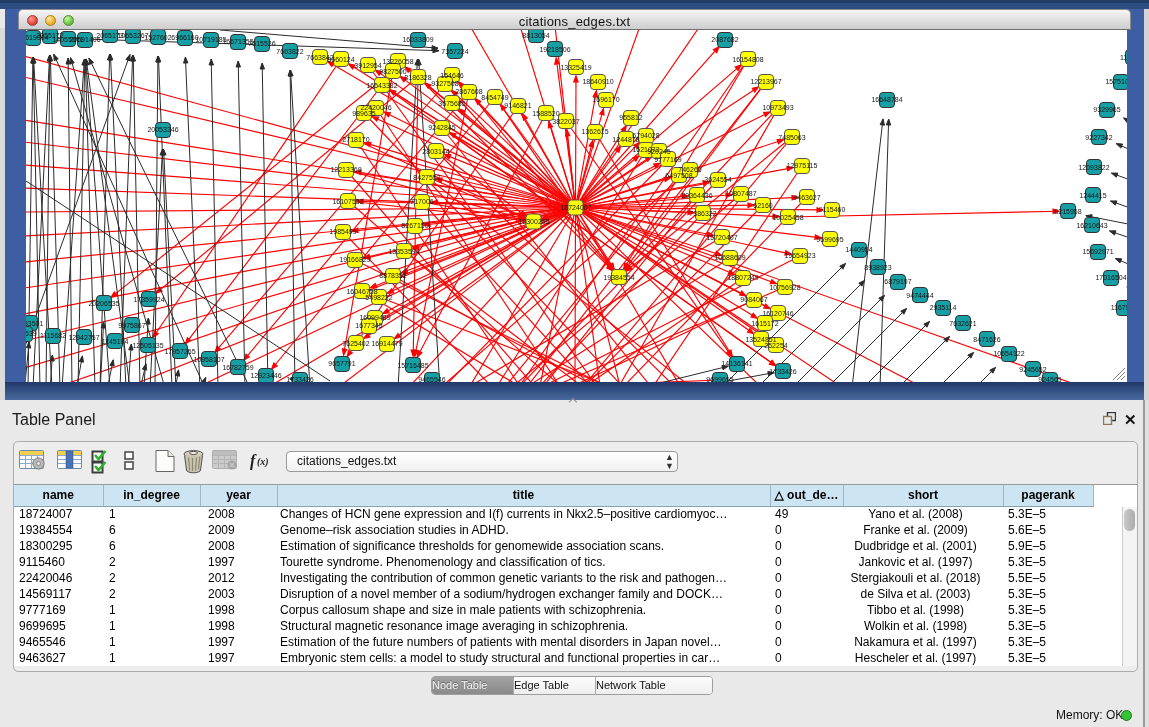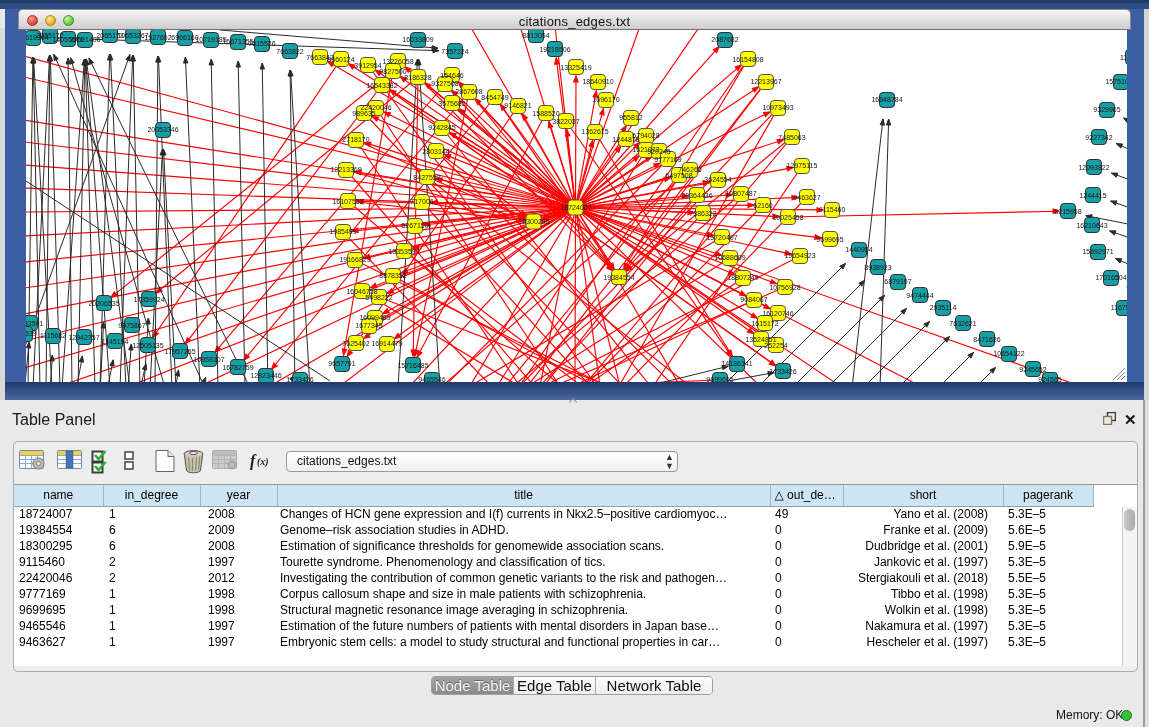--- a/index.html
+++ b/index.html
@@ -22,29 +22,29 @@
 #grip{left:570px;top:399px;width:6px;height:6px;border-top:1.5px solid #909090;border-left:1.5px solid #909090;transform:rotate(45deg)}
 
 #tp-title{left:12px;top:411px;font-size:16px;color:#1a1a1a}
 #tp-float{left:1103px;top:412px;width:13px;height:13px}
 #tp-close{left:1124px;top:411px;font-size:15px;font-weight:700;color:#111}
 #container{left:13px;top:441px;width:1125px;height:231px;background:#ededed;border:1px solid #acacac;border-radius:5px}
 #dropdown{left:286px;top:451px;width:392px;height:21px;background:linear-gradient(#fff,#f1f1f1);border:1px solid #9a9a9a;border-radius:4px;font-size:12px;color:#111;line-height:19px;padding-left:10px}
 #ddarr{left:662px;top:451px;width:15px;height:21px;font-size:9px;color:#333;text-align:center;line-height:9px;padding-top:2px}
 #tbl{left:14px;top:484px;width:1123px;height:182px;background:#fff;border-top:1px solid #999}
 table{border-collapse:collapse;table-layout:fixed;width:1079px;font-size:12px;color:#000}
-th{background:#cde4f2;border-right:1px solid #9fb6c6;border-bottom:1px solid #8ba2b2;font-weight:400;font-size:12px;height:21px;overflow:hidden;white-space:nowrap}
+th{background:#cde4f2;border-right:1px solid #9fb6c6;border-bottom:1px solid #8ba2b2;font-weight:700;font-size:12px;height:21px;overflow:hidden;white-space:nowrap}
 td{height:16px;padding:0;overflow:hidden;white-space:nowrap}
 td.c1{padding-left:5px} td.c2{padding-left:6px} td.c3{padding-left:8px} td.c4{padding-left:3px}
-td.c5{padding-left:5px} td.c6{text-align:right;padding-right:15px} td.c7{padding-left:5px}
+td.c5{padding-left:5px} td.c6{text-align:center;padding-right:15px} td.c7{padding-left:5px}
 #vsb{left:1122px;top:507px;width:15px;height:159px;background:#f4f4f4;border-left:1px solid #ccc}
 #vsbt{left:1124px;top:509px;width:11px;height:22px;background:linear-gradient(90deg,#c9c9c9,#ababab);border-radius:6px}
 
 #tabs{left:431px;top:676px;height:19px;display:flex;border:1px solid #9e9e9e;border-radius:4px;overflow:hidden;background:#fff}
-.tab{font-size:15px;line-height:17px;text-align:center;color:#111;background:linear-gradient(#fdfdfd,#eee);border-right:1px solid #aaa}
+.tab{font-size:11px;line-height:17px;color:#111;background:linear-gradient(#fdfdfd,#eee);border-right:1px solid #aaa}
 .tab.t1{width:82px}.tab.t2{width:82px}.tab.t3{width:116px}
 .tab:last-child{border-right:none}
 .tab.sel{background:linear-gradient(#a2a2a2,#8a8a8a);color:#f4f4f4;text-shadow:0 -1px 0 #666}
 #mem{left:1056px;top:708px;font-size:12px;color:#111}
 #memdot{left:1121px;top:710px;width:11px;height:11px;border-radius:50%;background:#35c435;border:1.5px solid #1e7a1e}
 #redge{left:1143px;top:400px;width:2px;height:327px;background:#9b9b9b}
 #redge2{left:1145px;top:400px;width:4px;height:327px;background:#e0e0e0}
 </style></head>
 <body>
 <div class="abs" id="frame"></div>
@@ -895,20 +895,29 @@
 <tr>
           <td class="c1">22420046</td>
           <td class="c2">2</td>
           <td class="c3">2012</td>
           <td class="c4">Investigating the contribution of common genetic variants to the risk and pathogen…</td>
           <td class="c5">0</td>
           <td class="c6">Stergiakouli et al. (2018)</td>
           <td class="c7">5.5E–5</td>
         </tr>
 <tr>
+          <td class="c1">14569117</td>
+          <td class="c2">2</td>
+          <td class="c3">2003</td>
+          <td class="c4">Disruption of a novel member of a sodium/hydrogen exchanger family and DOCK…</td>
+          <td class="c5">0</td>
+          <td class="c6">de Silva et al. (2003)</td>
+          <td class="c7">5.3E–5</td>
+        </tr>
+<tr>
           <td class="c1">9777169</td>
           <td class="c2">1</td>
           <td class="c3">1998</td>
           <td class="c4">Corpus callosum shape and size in male patients with schizophrenia.</td>
           <td class="c5">0</td>
           <td class="c6">Tibbo et al. (1998)</td>
           <td class="c7">5.3E–5</td>
         </tr>
 <tr>
           <td class="c1">9699695</td>
@@ -916,21 +925,21 @@
           <td class="c3">1998</td>
           <td class="c4">Structural magnetic resonance image averaging in schizophrenia.</td>
           <td class="c5">0</td>
           <td class="c6">Wolkin et al. (1998)</td>
           <td class="c7">5.3E–5</td>
         </tr>
 <tr>
           <td class="c1">9465546</td>
           <td class="c2">1</td>
           <td class="c3">1997</td>
-          <td class="c4">Estimation of the future numbers of patients with mental disorders in Japan base…</td>
+          <td class="c4">Estimation of the future numbers of patients with mental disorders in Japan novel…</td>
           <td class="c5">0</td>
           <td class="c6">Nakamura et al. (1997)</td>
           <td class="c7">5.3E–5</td>
         </tr>
 <tr>
           <td class="c1">9463627</td>
           <td class="c2">1</td>
           <td class="c3">1997</td>
           <td class="c4">Embryonic stem cells: a model to study structural and functional properties in car…</td>
           <td class="c5">0</td>

